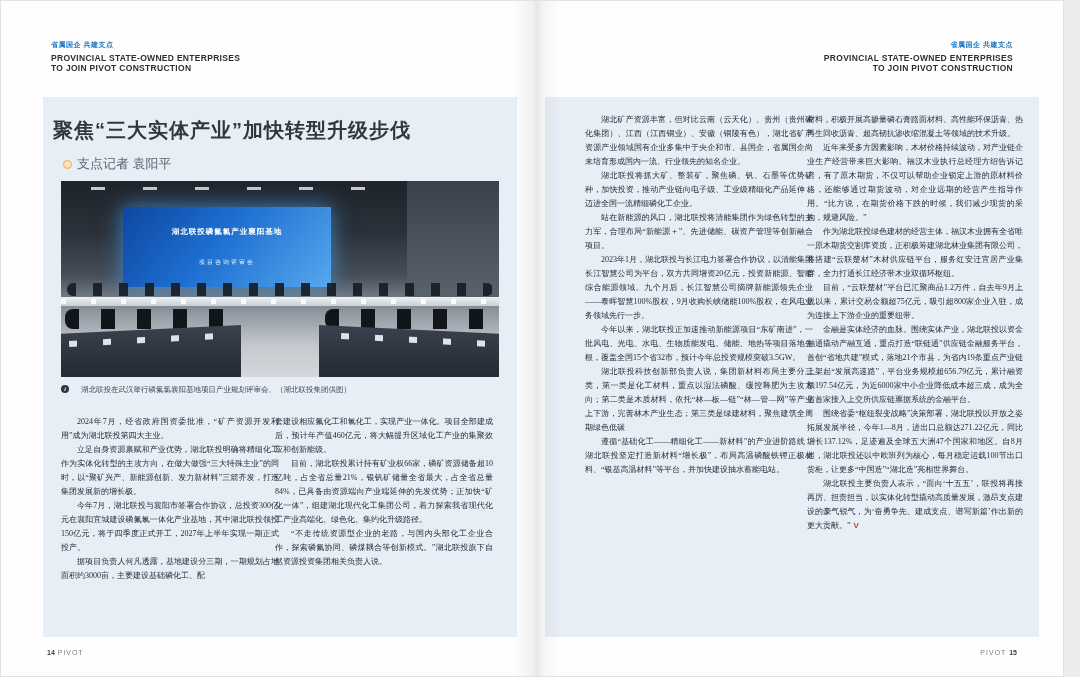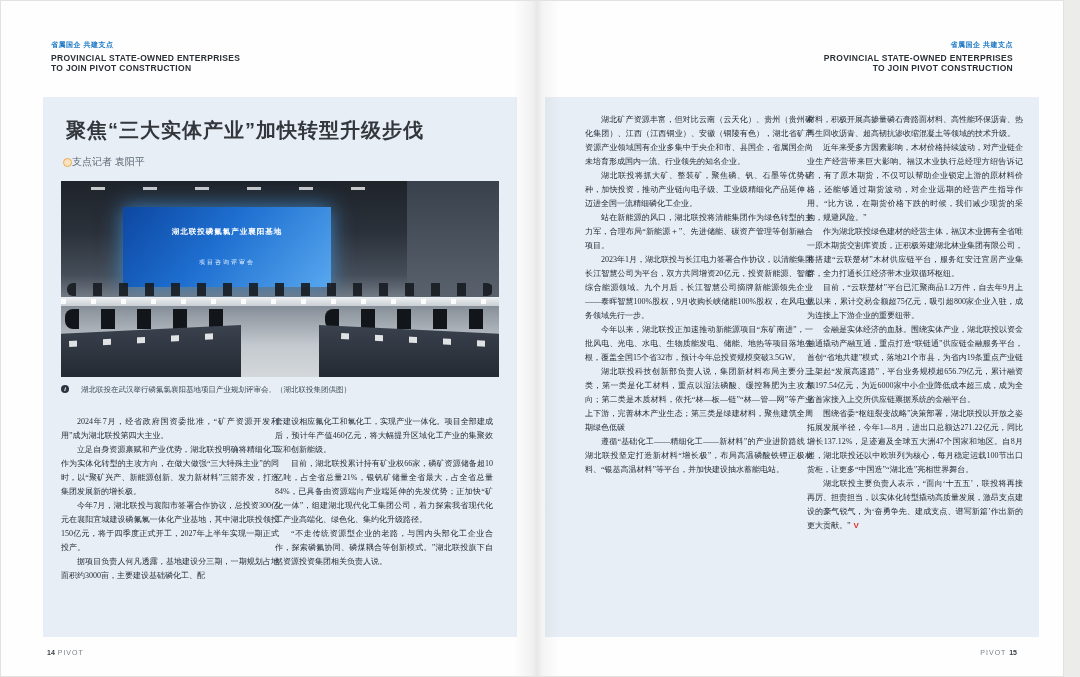--- a/index.html
+++ b/index.html
@@ -9,22 +9,22 @@
   .hdr-left{left:50px;text-align:left;}
   .hdr-right{right:50px;text-align:right;}
   .kicker{font-size:7px;font-weight:bold;color:#1f7ac6;letter-spacing:.5px;margin-bottom:3px;}
   .hdr-en{font-size:8.5px;font-weight:bold;color:#2a2f36;letter-spacing:.3px;}
   
   .panel{position:absolute;top:96px;height:540px;background:#e7eef5;}
   .panel-left{left:42px;width:474px;}
   .panel-right{left:544px;width:494px;}
   .gutter{position:absolute;left:512px;top:0;width:48px;height:677px;background:linear-gradient(90deg,rgba(0,0,0,0) 0%,rgba(0,0,0,.05) 40%,rgba(0,0,0,.09) 50%,rgba(0,0,0,.04) 62%,rgba(0,0,0,0) 100%);pointer-events:none;}
   
-  .title{position:absolute;left:23px;top:20px;width:440px;font-size:20px;font-weight:bold;color:#33373c;letter-spacing:1px;font-family:"Liberation Sans",sans-serif;}
-  .byline{position:absolute;left:20px;top:58px;font-size:10px;color:#5c6773;display:flex;align-items:center;}
+  .title{position:absolute;left:10px;top:20px;width:440px;font-size:20px;font-weight:bold;color:#33373c;letter-spacing:1px;font-family:"Liberation Sans",sans-serif;}
+  .byline{position:absolute;left:20px;top:58px;font-size:13px;color:#5c6773;display:flex;align-items:center;gap:5px;}
   .byline-ic{width:9px;height:9px;border-radius:50%;background:#fbe3c0;border:1.5px solid #eda94f;box-sizing:border-box;display:inline-block;}
   
   .photo{position:absolute;left:18px;top:84px;width:438px;height:196px;background:linear-gradient(180deg,#1f242b 0%,#2b313a 26%,#454e59 48%,#8d959e 66%,#c3c9ce 84%,#d4d8db 100%);overflow:hidden;}
   .ceiling-light{position:absolute;top:6px;left:30px;width:300px;height:3px;background:repeating-linear-gradient(90deg,rgba(255,255,255,.75) 0 14px,rgba(255,255,255,0) 14px 52px);}
   .screen{position:absolute;left:62px;top:26px;width:208px;height:80px;background:linear-gradient(130deg,#0d47a1 0%,#1e6fd0 45%,#57a7ef 100%);box-shadow:0 0 20px rgba(70,160,240,.75);display:flex;flex-direction:column;align-items:center;justify-content:center;gap:21px;}
   .screen .s1{color:#fff;font-size:7.5px;font-weight:bold;letter-spacing:1px;}
   .screen .s2{color:#dcecff;font-size:6px;letter-spacing:2px;}
   .wall-right{position:absolute;right:0;top:0;width:92px;height:118px;background:linear-gradient(180deg,#39414c,#59626d);}
   .heads-far{position:absolute;left:6px;top:102px;width:426px;height:13px;border-radius:6px;background:repeating-linear-gradient(90deg,#171b21 0 9px,rgba(0,0,0,0) 9px 26px);opacity:.9;}
   .table-band{position:absolute;left:0;top:116px;width:438px;height:9px;background:linear-gradient(180deg,#eef1f3,#c9cfd4);}

